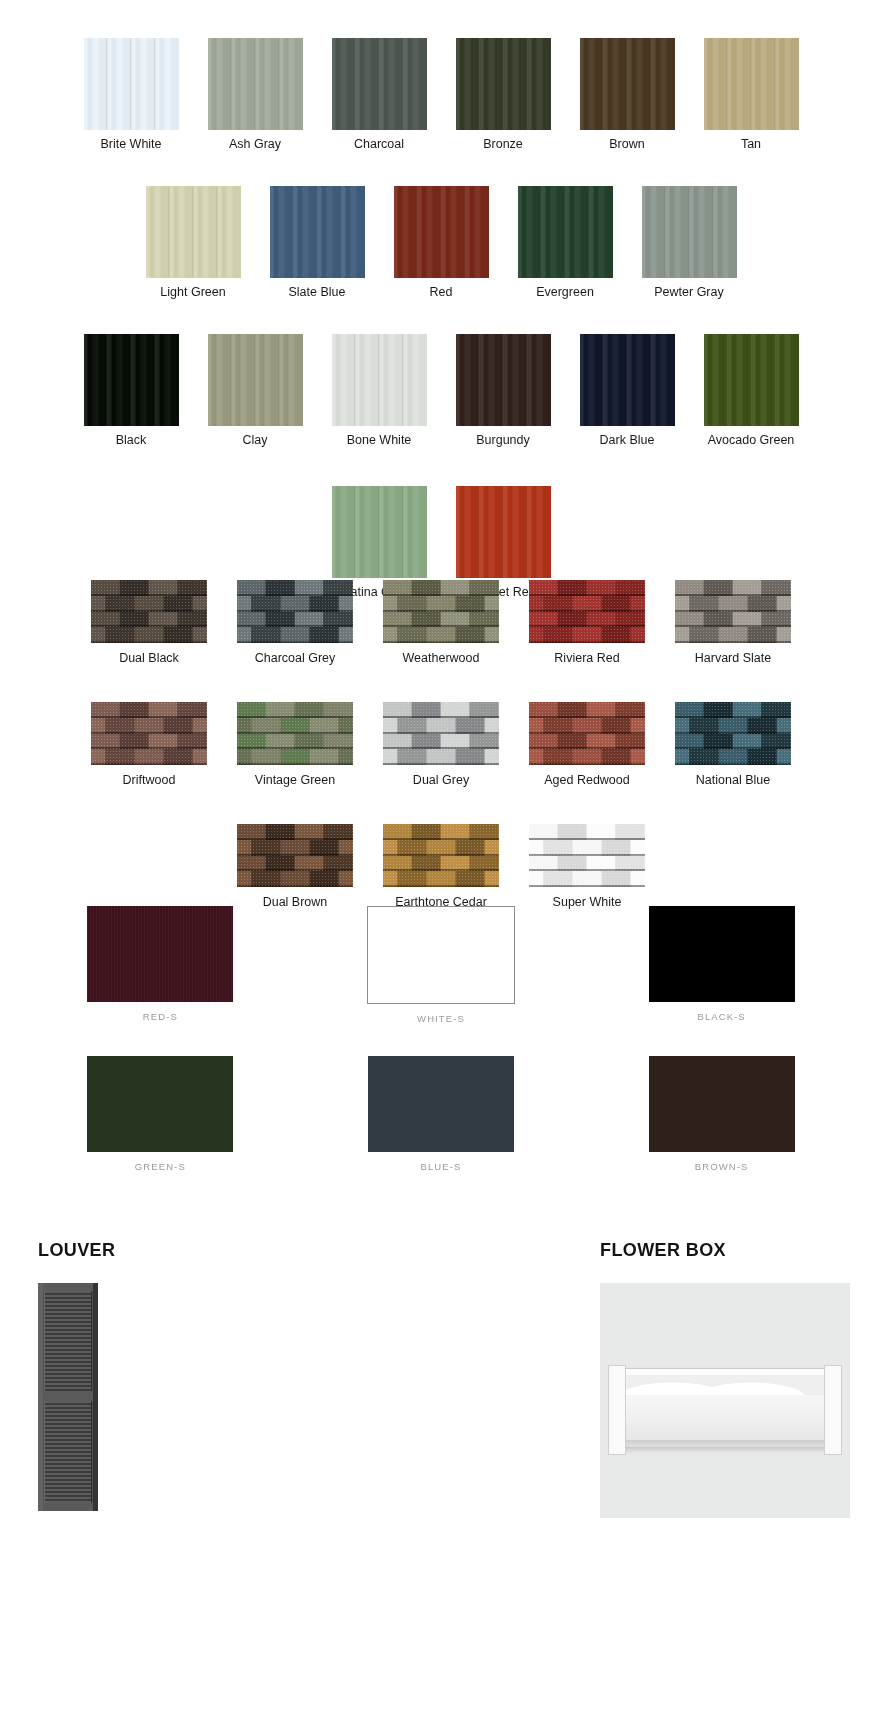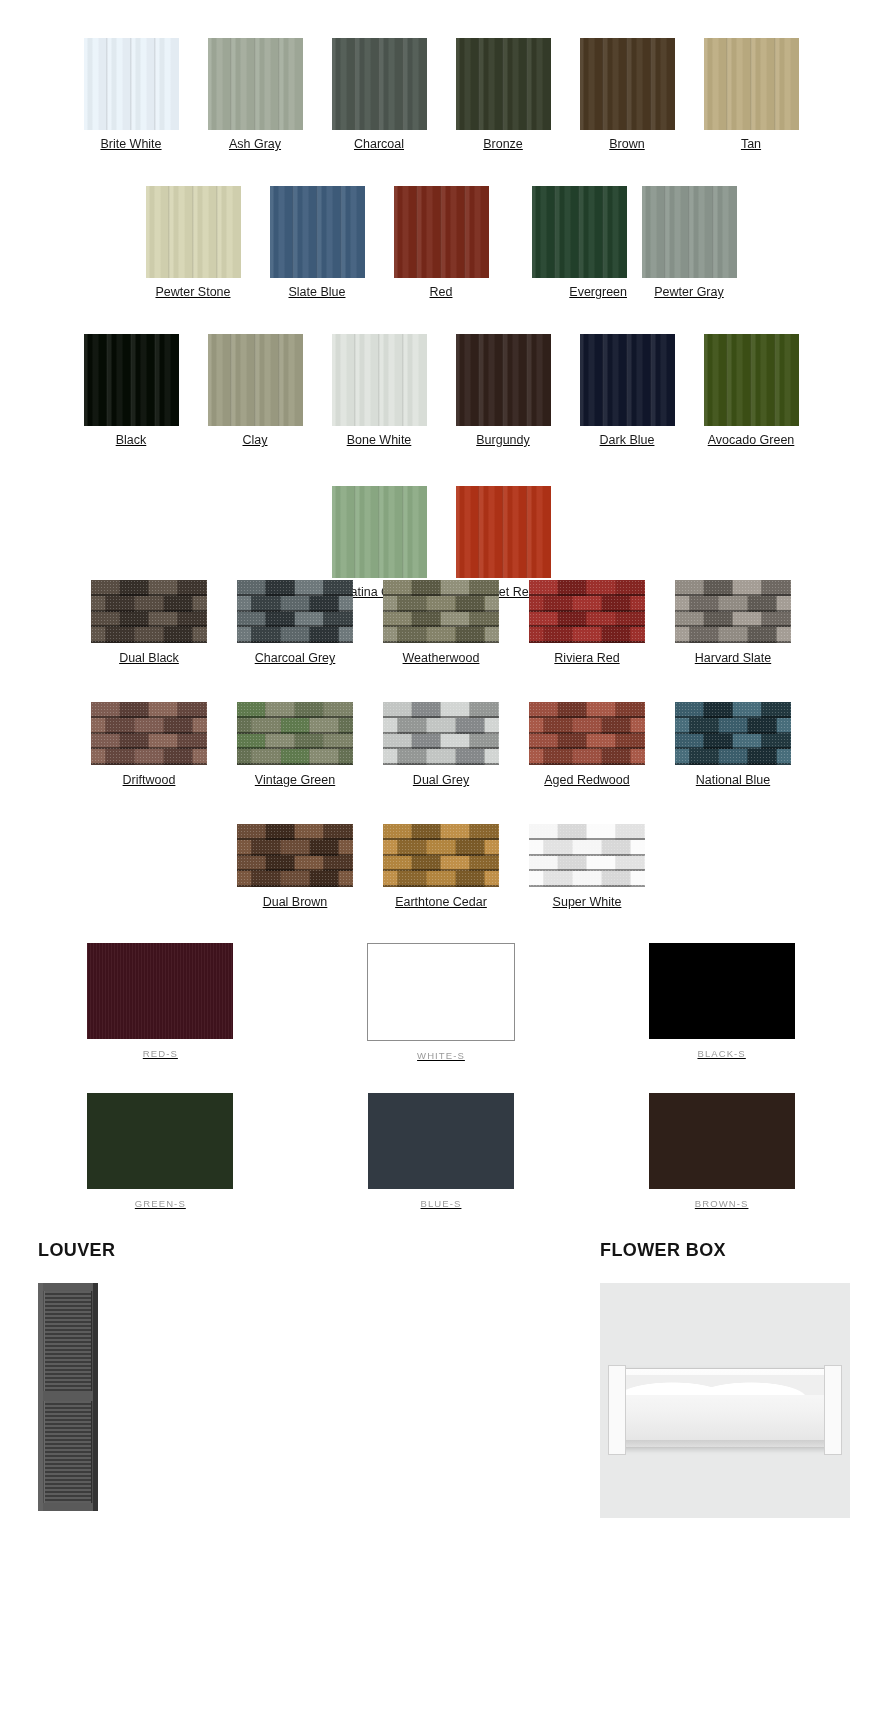--- a/index.html
+++ b/index.html
@@ -5,21 +5,21 @@
   html,body{margin:0;padding:0;}
   body{
     width:882px;height:1728px;background:#ffffff;
     font-family:"Liberation Sans","DejaVu Sans",sans-serif;
     position:relative;overflow:hidden;
   }
   .page{position:relative;width:882px;height:1728px;}
 
   
   .sect{position:absolute;left:0;width:882px;}
-  .row{display:flex;justify-content:center;text-decoration:underline;}
+  .row{display:flex;justify-content:center;}
   .cell{display:flex;flex-direction:column;align-items:center;}
 
   
   .sw-sid{width:95px;height:92px;position:relative;overflow:hidden;}
   .sw-sid .grain{position:absolute;inset:0;
     background-image:linear-gradient(90deg,
       rgba(255,255,255,.09) 0px, rgba(255,255,255,.09) 3px,
       rgba(0,0,0,.045) 4px, rgba(0,0,0,.045) 8px,
       rgba(255,255,255,.05) 9px, rgba(255,255,255,.05) 14px,
       rgba(0,0,0,.03) 15px, rgba(0,0,0,.03) 19px);
@@ -143,41 +143,41 @@
         </div>
       </div>
       <div class="row" style="margin-bottom: 34px;">
         <div class="cell" style="width: 124px;">
           <div class="sw-sid" style="background: rgb(214, 213, 179);">
             <div class="grain"></div>
             <div class="seam" style="left: 22px;"></div>
             <div class="seam" style="left: 46px;"></div>
             <div class="seam" style="left: 70px;"></div>
           </div>
-          <div class="lbl">Pewter Stone</div>
+          <div class="lbl">Light Green</div>
         </div>
         <div class="cell" style="width: 124px;">
           <div class="sw-sid" style="background: rgb(63, 93, 124);">
             <div class="grain"></div>
             <div class="seam" style="left: 22px;"></div>
             <div class="seam" style="left: 46px;"></div>
             <div class="seam" style="left: 70px;"></div>
           </div>
           <div class="lbl">Slate Blue</div>
         </div>
         <div class="cell" style="width: 124px;">
           <div class="sw-sid" style="background: rgb(121, 41, 26);">
             <div class="grain"></div>
             <div class="seam" style="left: 22px;"></div>
             <div class="seam" style="left: 46px;"></div>
             <div class="seam" style="left: 70px;"></div>
           </div>
           <div class="lbl">Red</div>
         </div>
-        <div class="cell" style="width: 124px; align-items: flex-end;">
+        <div class="cell" style="width: 124px;">
           <div class="sw-sid" style="background: rgb(34, 65, 43);">
             <div class="grain"></div>
             <div class="seam" style="left: 22px;"></div>
             <div class="seam" style="left: 46px;"></div>
             <div class="seam" style="left: 70px;"></div>
           </div>
           <div class="lbl">Evergreen</div>
         </div>
         <div class="cell" style="width: 124px;">
           <div class="sw-sid" style="background: rgb(139, 151, 142);">
@@ -763,21 +763,21 @@
                 <div class="ln" style="bottom: 0px;"></div>
               </div>
             </div>
             <div class="noise"></div>
           </div>
           <div class="lbl-shg">Super White</div>
         </div>
       </div>
     </div>
 
-  <div class="sect" id="solid-sect" style="top:943px;">
+  <div class="sect" id="solid-sect" style="top:906px;">
       <div class="row" style="margin-bottom: 32px; justify-content: space-around; padding: 0px 20px;">
         <div class="cell" style="width: 200px;">
           <div class="sw-sol" style="background: rgb(65, 19, 29);">
             <div class="vgrain"></div>
           </div>
           <div class="lbl-sol">RED-S</div>
         </div>
         <div class="cell" style="width: 200px;">
           <div class="sw-sol" style="background: rgb(255, 255, 255); border: 1px solid rgb(141, 141, 141);"></div>
           <div class="lbl-sol">WHITE-S</div>

